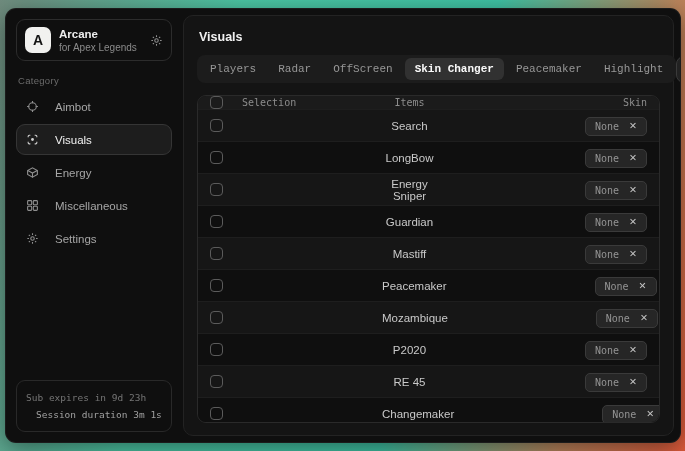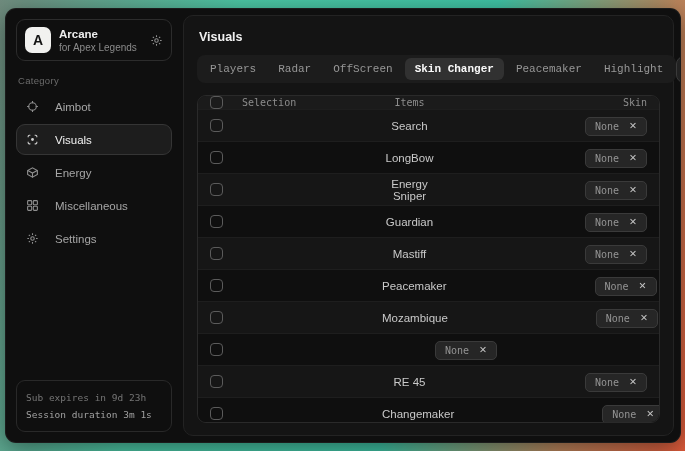--- a/index.html
+++ b/index.html
@@ -39,21 +39,21 @@
     font-size:11.5px; color:#a6a6a6; cursor:pointer;
   }
   .nav-item.active { background:#1d1d1d; border-color:#353535; color:#f2f2f2; }
   .nav-item .ic { display:flex; color:inherit; opacity:0.85; }
   .side-spacer { flex:1; }
   .sub-card {
     border:1px solid #292929; border-radius:9px; padding:8px 9px;
     font-family:"DejaVu Sans Mono", monospace; font-size:9.5px; line-height:1.8;
   }
   .sub-line1 { color:#757575; }
-  .sub-line2 { color:#a0a0a0; }
+  .sub-line2 { color:#a0a0a0;margin-left:10px; }
   
   .main {
     flex:1; margin:6px 6px 6px 3px; background:#141414;
     border:1px solid #232323; border-radius:10px;
     padding:10px 13px 12px; display:flex; flex-direction:column; min-width:0;
   }
   .page-title { font-size:12.5px; font-weight:700; color:#f0f0f0; padding:4px 2px 2px; }
   .controls { display:flex; align-items:center; justify-content:space-between; margin-top:9px;font-family:Liberation Mono, monospace; }
   .tabstrip { background:#1c1c1c; border-radius:8px; padding:3px; display:flex; gap:2px; }
   .tab {
@@ -285,20 +285,21 @@
       <span class="skin-pill">
         <span class="skin-val">None</span>
         <span class="x">✕</span>
       </span>
     </span>
   </div>
 
   <div class="trow">
     <span class="cb"></span>
     <span></span>
+    <span class="col-weapon">P2020</span>
     <span class="col-skin">
       <span class="skin-pill">
         <span class="skin-val">None</span>
         <span class="x">✕</span>
       </span>
     </span>
   </div>
 
   <div class="trow">
     <span class="cb"></span>

